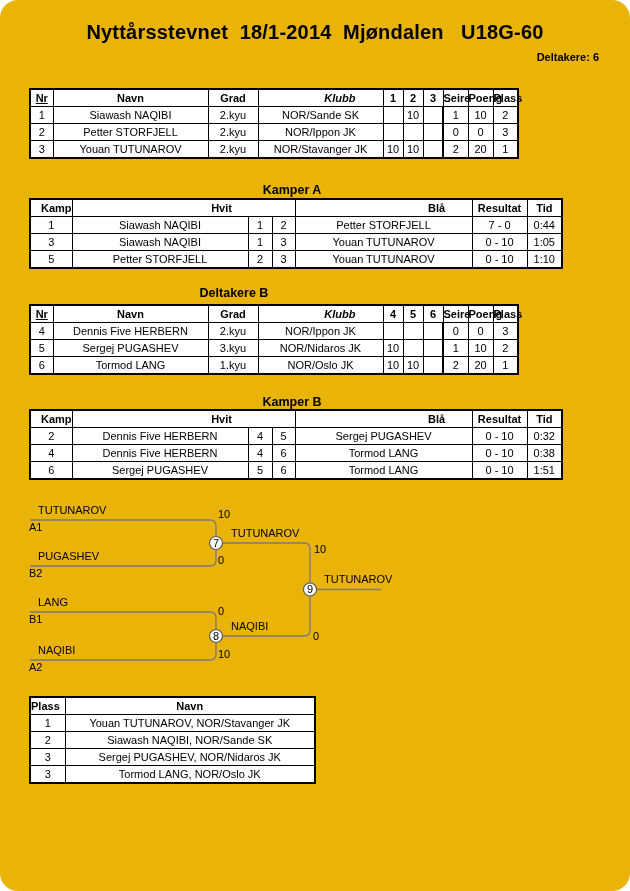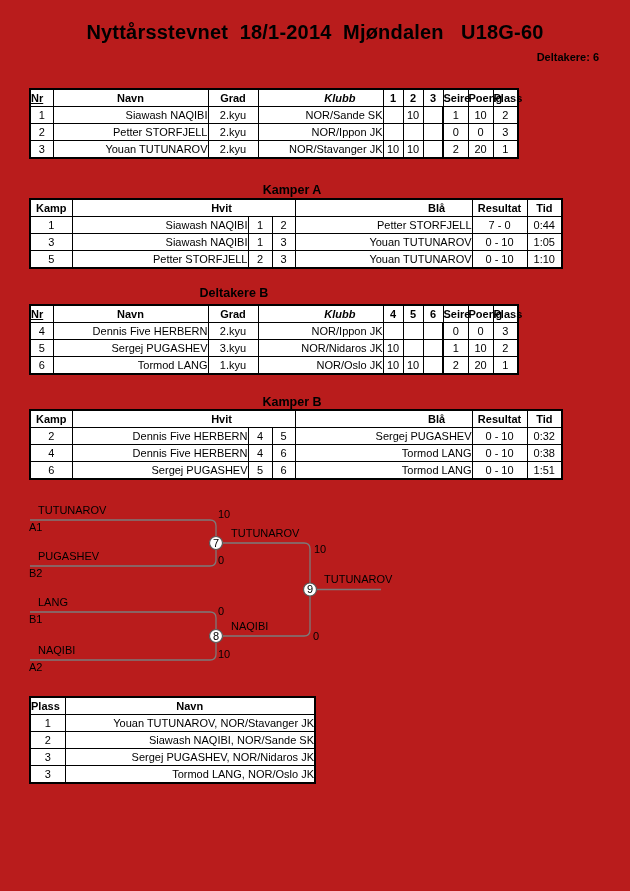--- a/index.html
+++ b/index.html
@@ -1,50 +1,50 @@
 <!DOCTYPE html>
 <html><head>
 <meta charset="utf-8">
 <style>
   html,body{margin:0;padding:0;}
   body{background:#fff;font-family:"Liberation Sans",sans-serif;color:#000;}
-  .page{position:relative;width:630px;height:891px;background:#b91c1c;overflow:hidden;}
+  .page{position:relative;width:630px;height:891px;background:#eab308;overflow:hidden;border-radius:18px;}
 
   .main-title{position:absolute;left:0;right:0;top:21px;text-align:center;
     font-size:20px;font-weight:bold;white-space:pre;letter-spacing:0.2px;}
   .participants{position:absolute;top:51px;right:31px;font-size:11px;font-weight:bold;}
 
   .sec-title{position:absolute;width:200px;text-align:center;font-size:12.5px;font-weight:bold;white-space:nowrap;}
   .t-da{left:134px;top:68px;}
   .t-ka{left:192px;top:183px;}
   .t-db{left:134px;top:286px;}
   .t-kb{left:192px;top:395px;}
   .t-re{left:78px;top:678px;}
 
   table.tbl{position:absolute;border-collapse:collapse;table-layout:fixed;background:#fff;border:2px solid #000;}
   .tbl th,.tbl td{border:1px solid #000;font-size:11px;height:16px;padding:0;
     vertical-align:middle;white-space:nowrap;overflow:visible;line-height:1.1;}
   .tbl th{font-weight:bold;}
   .ac{text-align:center;}
-  .al{text-align:right;padding-left:6px;}
+  .al{text-align:center;padding-left:6px;}
   .tl{border-left:2px solid #000 !important;}
 
   
-  .h-nr{text-align:left;padding-left:3px;text-decoration:underline;}
+  .h-nr{text-align:center;padding-left:3px;text-decoration:underline;}
   .h-navn,.h-grad{text-align:center;}
   .h-klubb{text-align:right;border-right:none;font-style:italic;}
   .h-m{text-align:center;border-left:none;border-right:none;}
   .h-seire{text-align:center;border-left:2px solid #000;border-right:none;}
   .h-poeng{text-align:center;border-left:none;border-right:none;}
   .h-plass{text-align:center;border-left:none;}
   .sh-klubb{position:relative;left:-27px;}
 
   
   .kh{border-left:none;border-right:none;text-align:center;}
-  .kh-kamp{border-left:none;border-right:none;text-align:center;padding-left:2px;margin-left:8px;}
+  .kh-kamp{border-left:none;border-right:none;text-align:right;padding-left:2px;margin-left:8px;}
   .sh-hvit{position:relative;left:38px;}
   .sh-bla{position:relative;left:53px;}
   .rh-plass{border-right:none;text-align:left;padding-left:3px;}
   .rh-navn{border-left:none;text-align:center;}
 
   .bracket{position:absolute;left:0;top:490px;}
   .bracket text{font-family:"Liberation Sans",sans-serif;font-size:11px;fill:#000;}
   .bl{fill:none;stroke:#7b7b7b;stroke-width:1.3;}
   .bc{fill:#fff;stroke:#5a5a5a;stroke-width:1.2;}
   .bd{font-size:10px;fill:#222;text-anchor:middle;}

